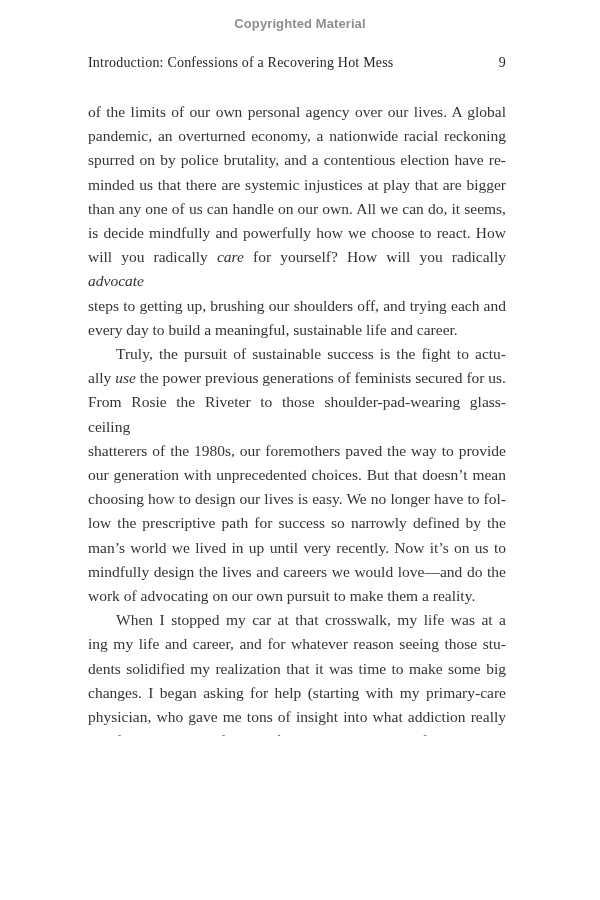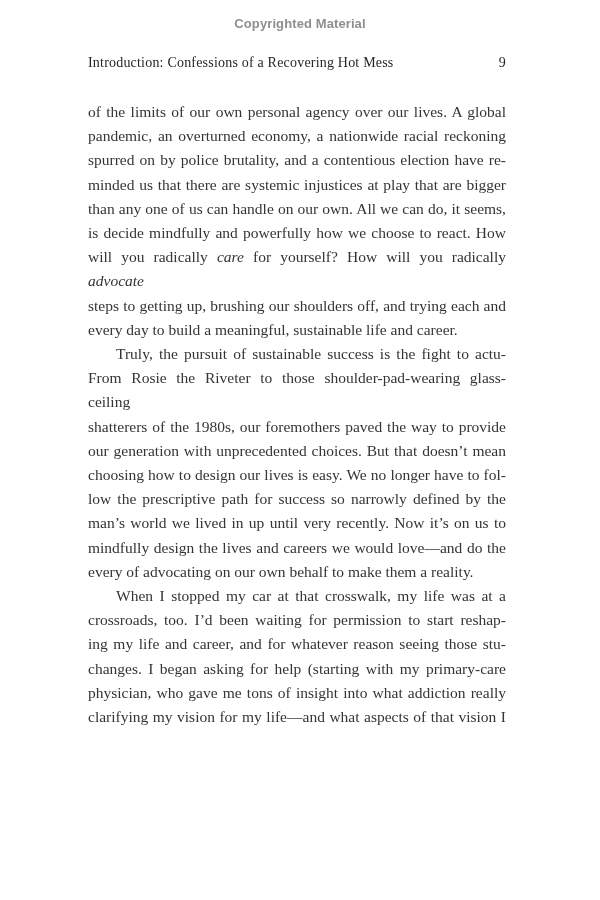--- a/index.html
+++ b/index.html
@@ -74,31 +74,32 @@
       <div class="line"><span>of the limits of our own personal agency over our lives. A global</span></div>
       <div class="line"><span>pandemic, an overturned economy, a nationwide racial reckoning</span></div>
       <div class="line"><span>spurred on by police brutality, and a contentious election have re-</span></div>
       <div class="line"><span>minded us that there are systemic injustices at play that are bigger</span></div>
       <div class="line"><span>than any one of us can handle on our own. All we can do, it seems,</span></div>
       <div class="line"><span>is decide mindfully and powerfully how we choose to react. How</span></div>
       <div class="line"><span>will you radically </span><span class="it">care</span><span> for yourself? How will you radically </span><span class="it">advocate</span></div>
       <div class="line"><span>steps to getting up, brushing our shoulders off, and trying each and</span></div>
       <div class="line last"><span>every day to build a meaningful, sustainable life and career.</span></div>
       <div class="line indent"><span>Truly, the pursuit of sustainable success is the fight to actu-</span></div>
+      <div class="line"><span>ally </span><span class="it">use</span><span> the power previous generations of feminists secured for us.</span></div>
       <div class="line"><span>From Rosie the Riveter to those shoulder-pad-wearing glass-ceiling</span></div>
       <div class="line"><span>shatterers of the 1980s, our foremothers paved the way to provide</span></div>
       <div class="line"><span>our generation with unprecedented choices. But that doesn’t mean</span></div>
       <div class="line"><span>choosing how to design our lives is easy. We no longer have to fol-</span></div>
       <div class="line"><span>low the prescriptive path for success so narrowly defined by the</span></div>
       <div class="line"><span>man’s world we lived in up until very recently. Now it’s on us to</span></div>
       <div class="line"><span>mindfully design the lives and careers we would love—and do the</span></div>
-      <div class="line last"><span>every of advocating on our own behalf to make them a reality.</span></div>
+      <div class="line last"><span>work of advocating on our own pursuit to make them a reality.</span></div>
       <div class="line indent"><span>When I stopped my car at that crosswalk, my life was at a</span></div>
-      <div class="line"><span>crossroads, too. I’d been waiting for permission to start reshap-</span></div>
       <div class="line"><span>ing my life and career, and for whatever reason seeing those stu-</span></div>
+      <div class="line"><span>dents solidified my realization that it was time to make some big</span></div>
       <div class="line"><span>changes. I began asking for help (starting with my primary-care</span></div>
       <div class="line"><span>physician, who gave me tons of insight into what addiction really</span></div>
       <div class="line"><span>clarifying my vision for my life—and what aspects of that vision I</span></div>
       <div class="line last"><span>wasn’t willing to compromise on.</span></div>
     </div>
 
   <div class="copyright bottom">Copyrighted Material</div>
 </div>
 
 </body></html>

